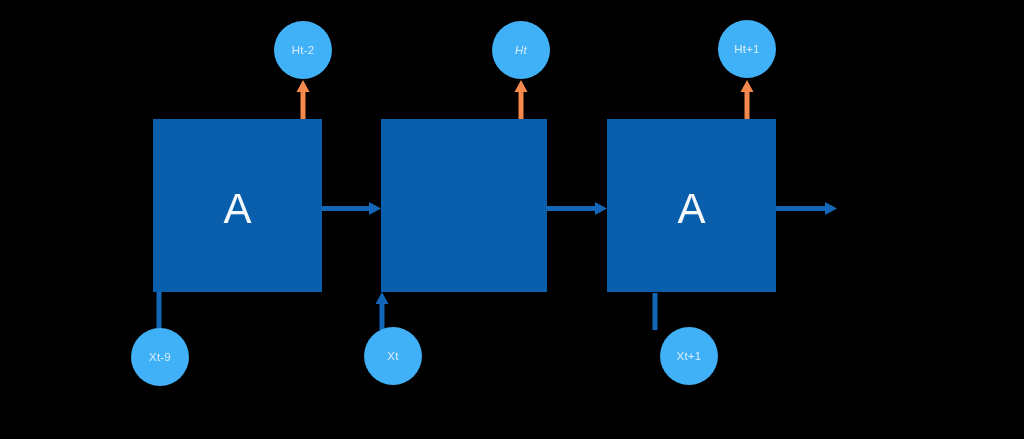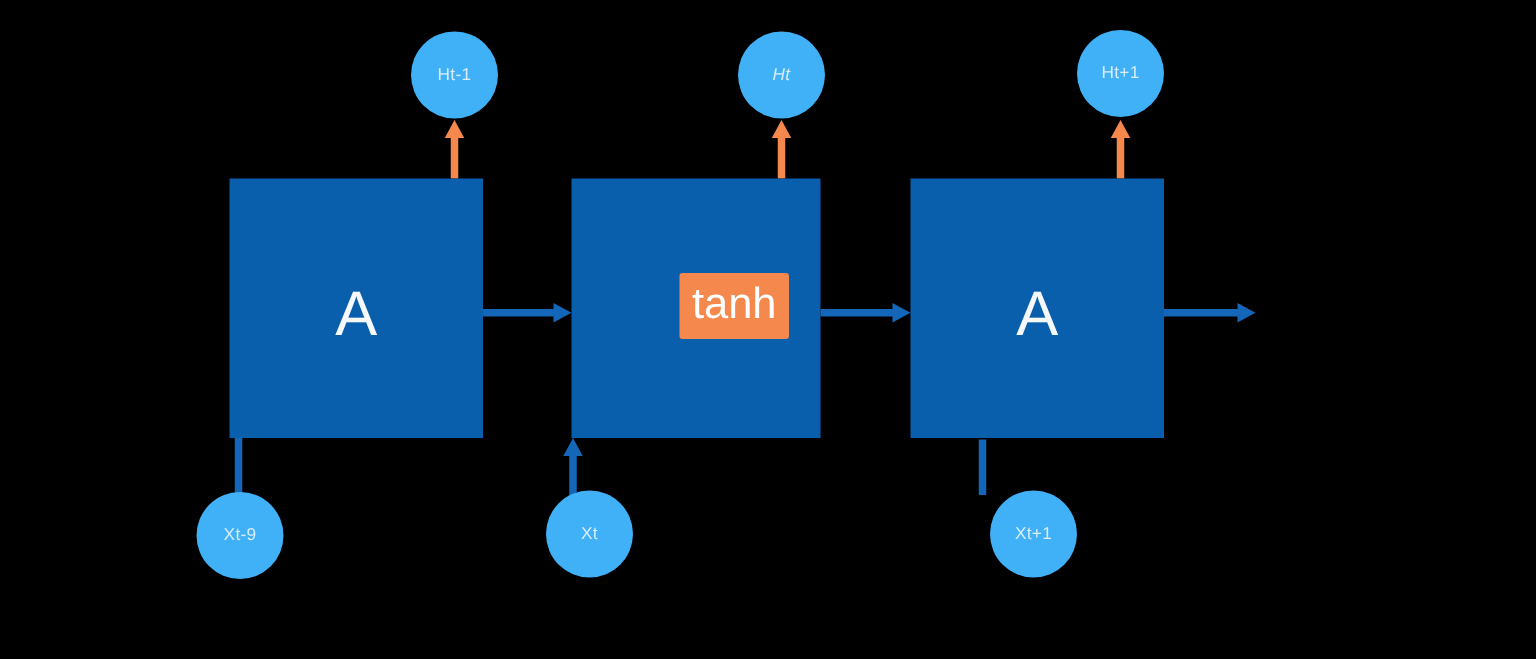--- a/index.html
+++ b/index.html
@@ -107,26 +107,23 @@
   <div class="block block-1">
     <span class="cell-label">A</span>
   </div>
   <div class="block block-2">
     <span class="cell-label"></span>
   </div>
   <div class="block block-3">
     <span class="cell-label">A</span>
   </div>
 
-  <div class="tanh-box">
-    <span class="tanh-label">tanh</span>
-  </div>
 
   <div class="node h-prev">
-    <span class="node-label">Ht-1</span>
+    <span class="node-label">Ht-2</span>
   </div>
   <div class="node h-cur">
     <span class="node-label">Ht</span>
   </div>
   <div class="node h-next">
     <span class="node-label">Ht+1</span>
   </div>
 
   <div class="node x-prev">
     <span class="node-label">Xt-9</span>

